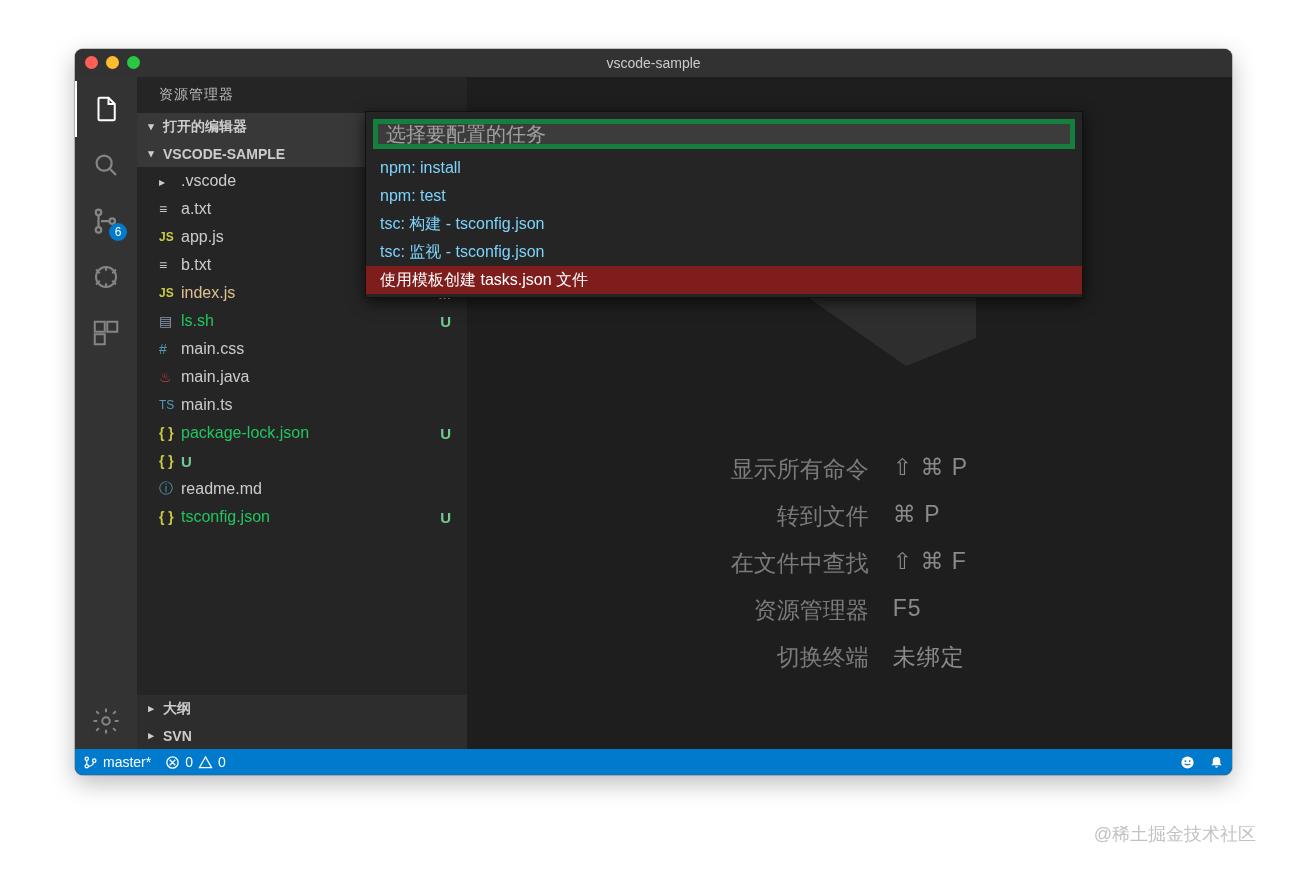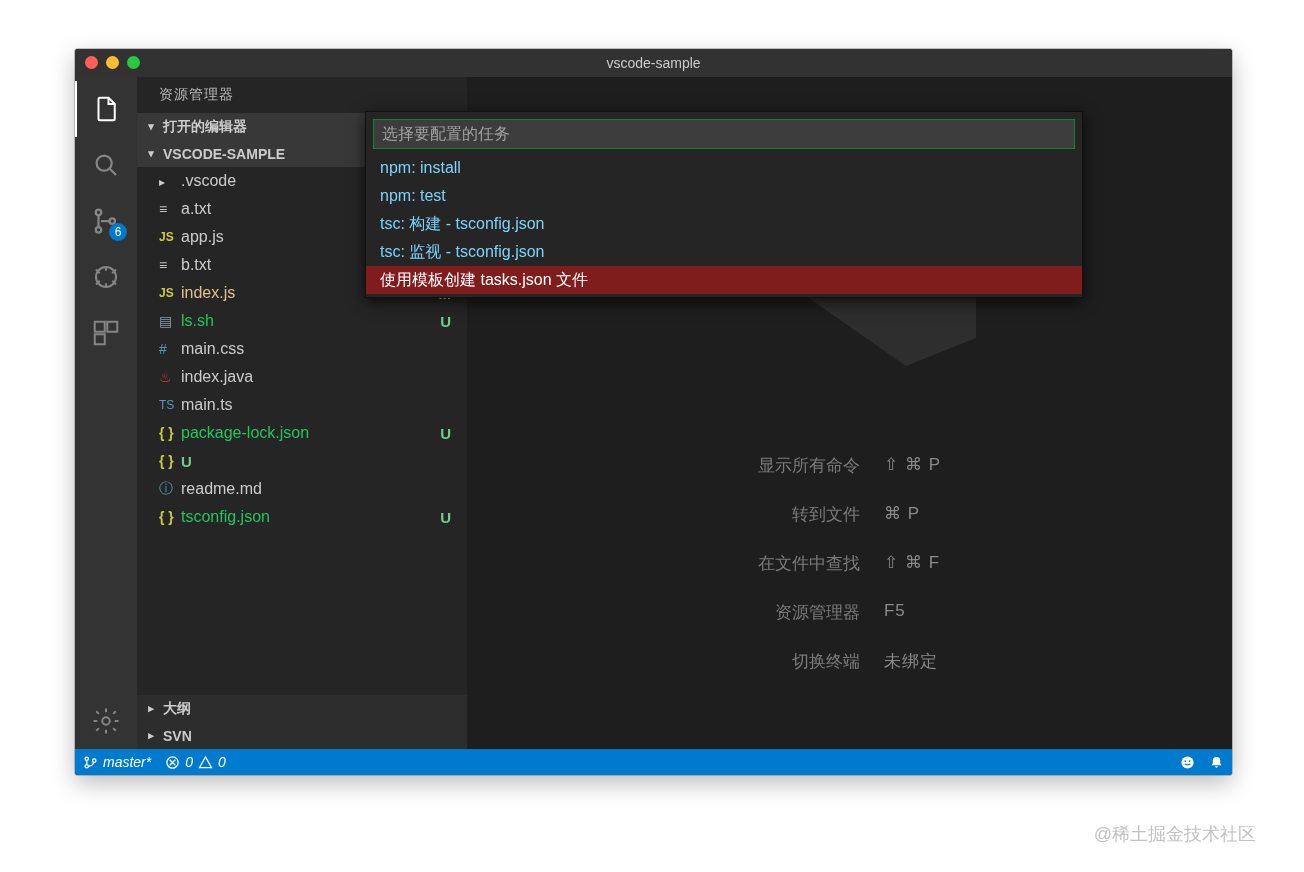--- a/index.html
+++ b/index.html
@@ -10,21 +10,21 @@
     height: 872px;
     position: relative;
   }
   .window {
     position: absolute;
     top: 49px;
     left: 75px;
     width: 1157px;
     height: 726px;
     background: #1e1e1e;
-    border-radius: 3px;
+    border-radius: 8px;
     overflow: hidden;
     box-shadow: 0 0 0 1px #0003, 0 8px 24px #0004;
     display: flex;
     flex-direction: column;
   }
   .titlebar {
     height: 28px;
     background: #323233;
     display: flex;
     align-items: center;
@@ -175,22 +175,22 @@
     gap: 60px;
   }
   .vsc-logo {
     width: 280px; height: 280px;
     opacity: 0.07;
     margin-top: -40px;
   }
   .shortcuts {
     display: grid;
     grid-template-columns: auto auto;
-    gap: 26px 24px;
-    font-size: 17px;
+    gap: 16px 24px;
+    font-size: 23px;
     color: #7b7b7b;
   }
   .sc-label { text-align: right; }
   .sc-keys  { text-align: left; color: #8a8a8a; letter-spacing: 1px;}
   .quickpick {
     position: absolute;
     top: 34px;
     left: 290px;
     width: 718px;
     background: #252526;
@@ -198,23 +198,23 @@
     box-shadow: 0 4px 14px #000a;
     z-index: 10;
   }
   .qp-input {
     margin: 7px 7px 5px 7px;
   }
   .qp-input input {
     width: 100%;
     height: 30px;
     background: #3c3c3c;
-    border: 1px solid #15803d;
+    border: 5px solid #15803d;
     color: #ccc;
-    font-size: 16px;
+    font-size: 20px;
     padding: 0 8px;
     outline: none;
     font-family: Liberation Serif, serif;
   }
   .qp-input input::placeholder { color: #a0a0a0; }
   .qp-list { padding-bottom: 3px; }
   .qp-item {
     height: 28px;
     padding: 0 14px;
     display: flex;
@@ -229,21 +229,21 @@
   .statusbar {
     height: 26px;
     background: #007acc;
     display: flex;
     align-items: center;
     color: #fff;
     font-size: 14px;
     padding: 0 8px;
     gap: 14px;
   }
-  .statusbar .sb-item { display:flex; align-items:center; gap:5px;font-style:italic; }
+  .statusbar .sb-item { display:flex; align-items:center; gap:5px; }
   .statusbar .spacer { flex:1; }
   .sb-icon svg{ width:15px; height:15px; display:block; }
   .footer-credit {
     position: absolute;
     right: 48px;
     bottom: 26px;
     color: #c2c2c2;
     font-size: 18px;
   }
 </style>
@@ -359,21 +359,21 @@
           <div class="tree-row">
             <span class="icon">
               <span class="ic-css">#</span>
             </span>
             <span class="label ">main.css</span>
           </div>
           <div class="tree-row">
             <span class="icon">
               <span class="ic-java">♨</span>
             </span>
-            <span class="label ">index.java</span>
+            <span class="label ">main.java</span>
           </div>
           <div class="tree-row">
             <span class="icon">
               <span class="ic-ts">TS</span>
             </span>
             <span class="label ">main.ts</span>
           </div>
           <div class="tree-row">
             <span class="icon">
               <span class="ic-json">{ }</span>

